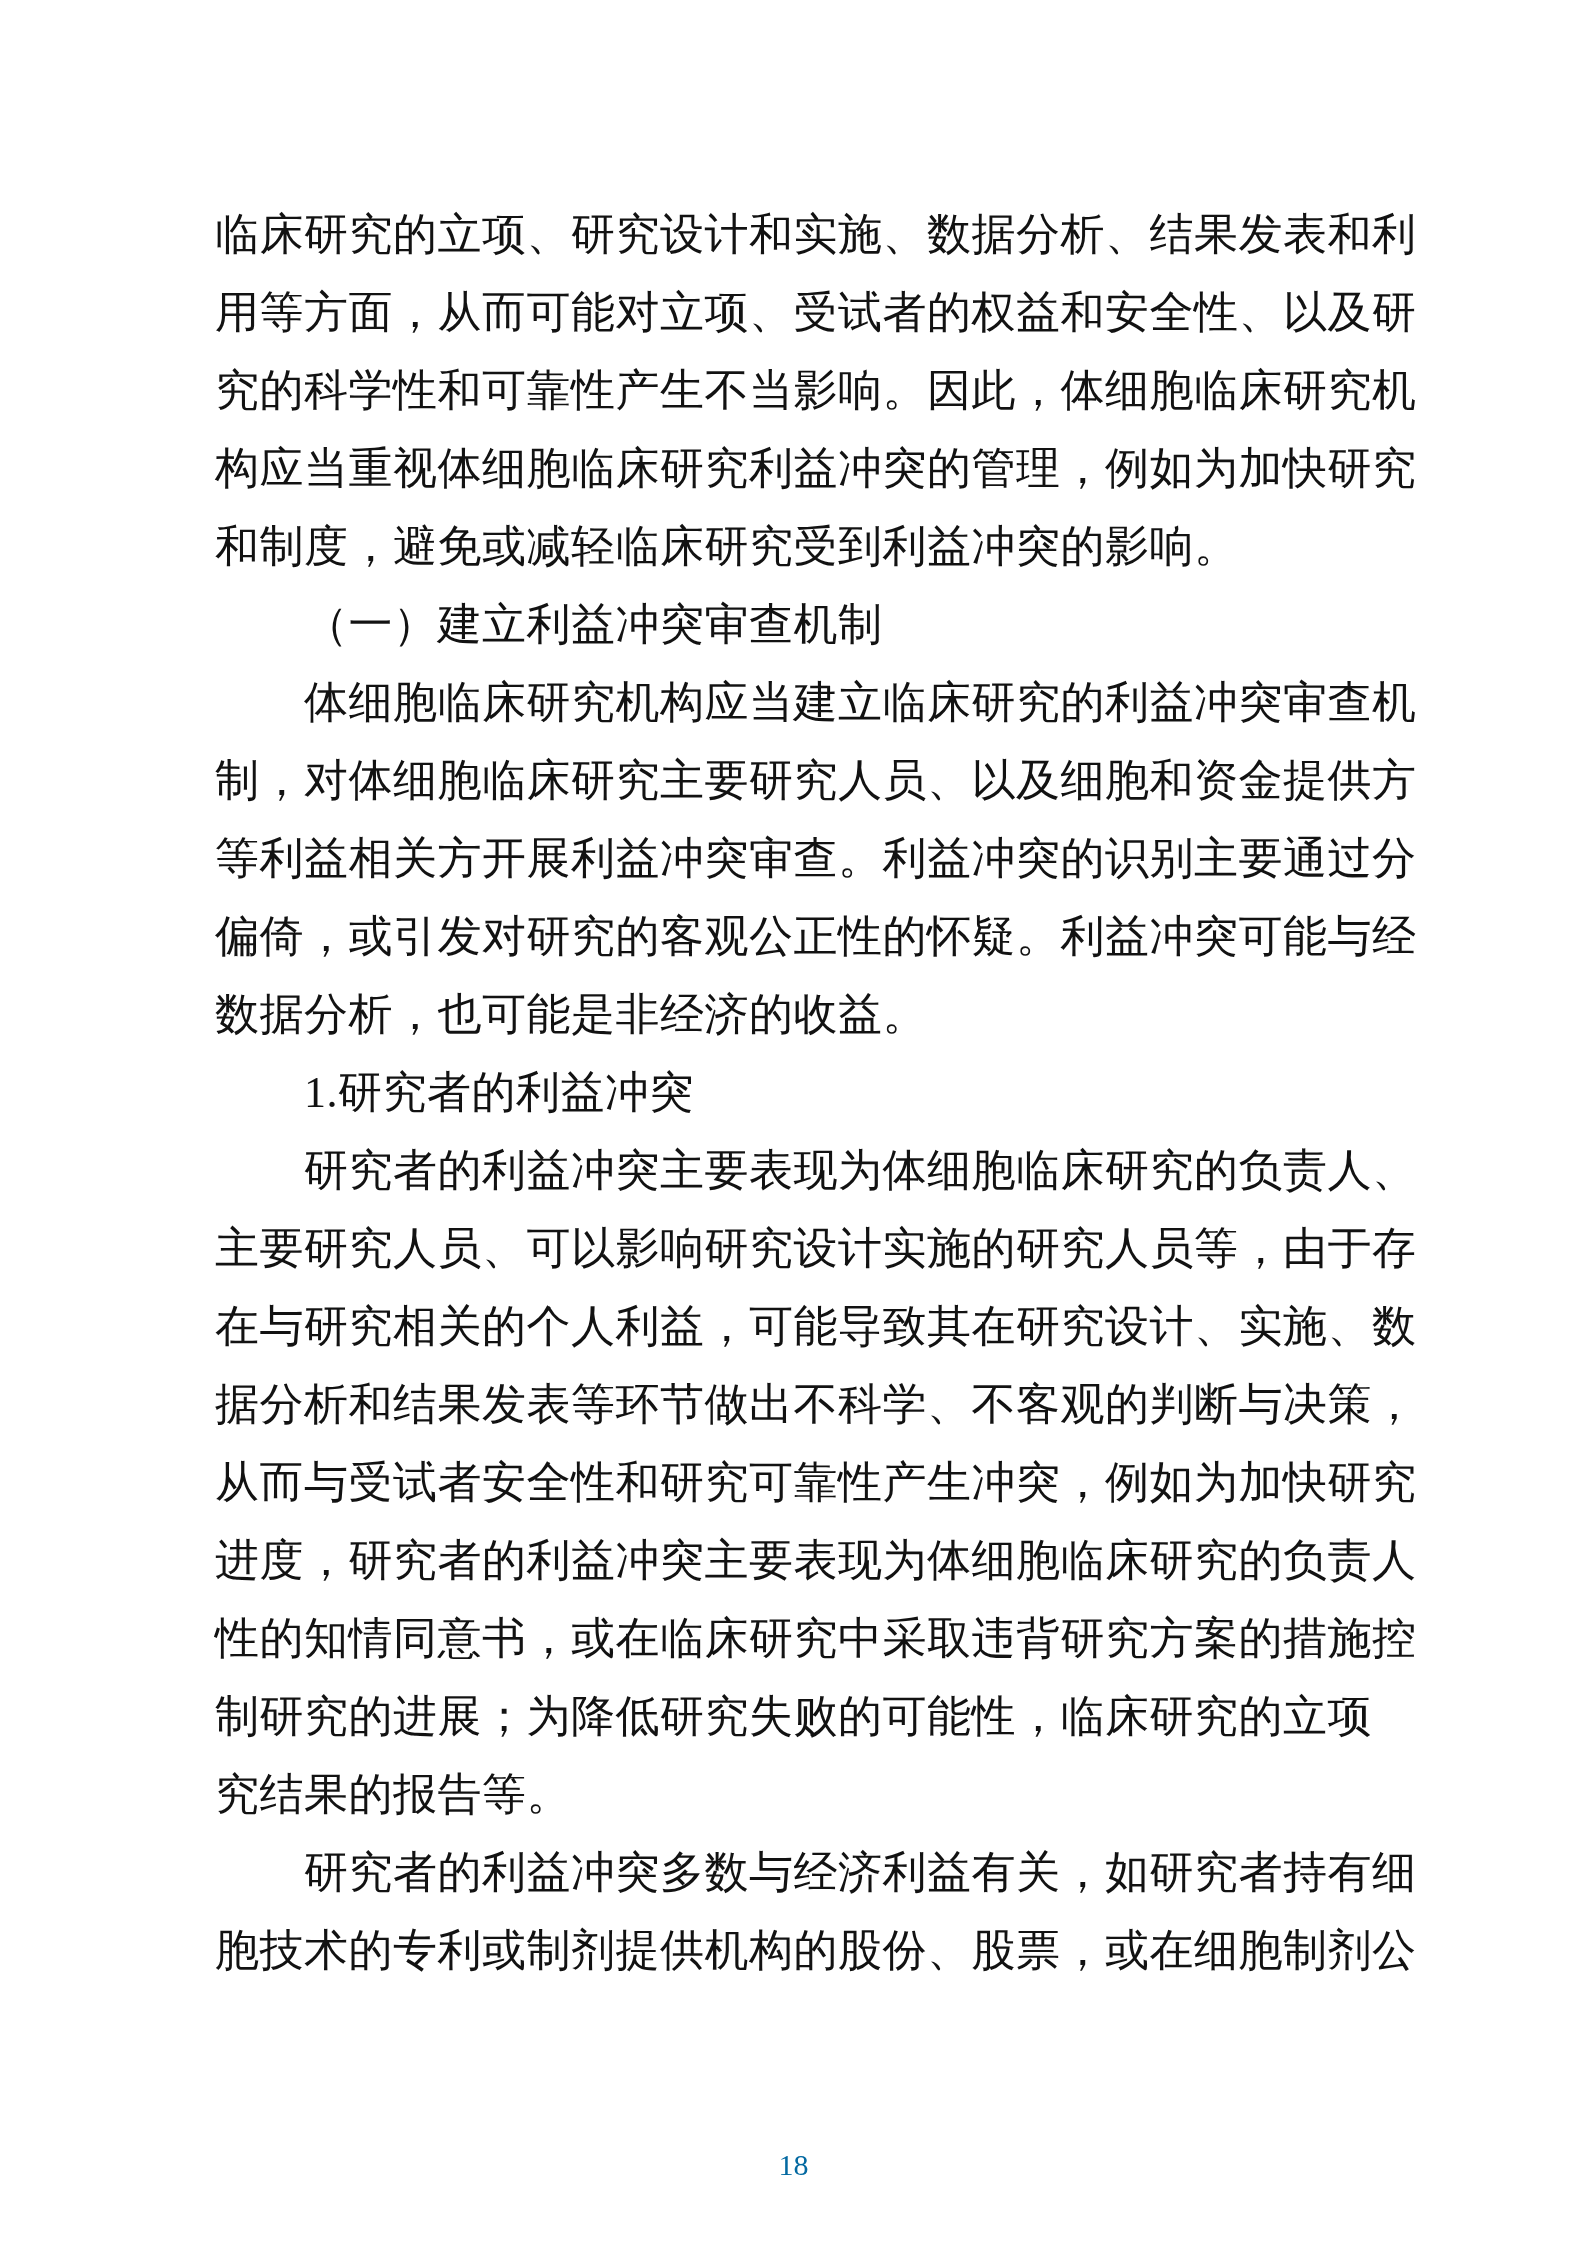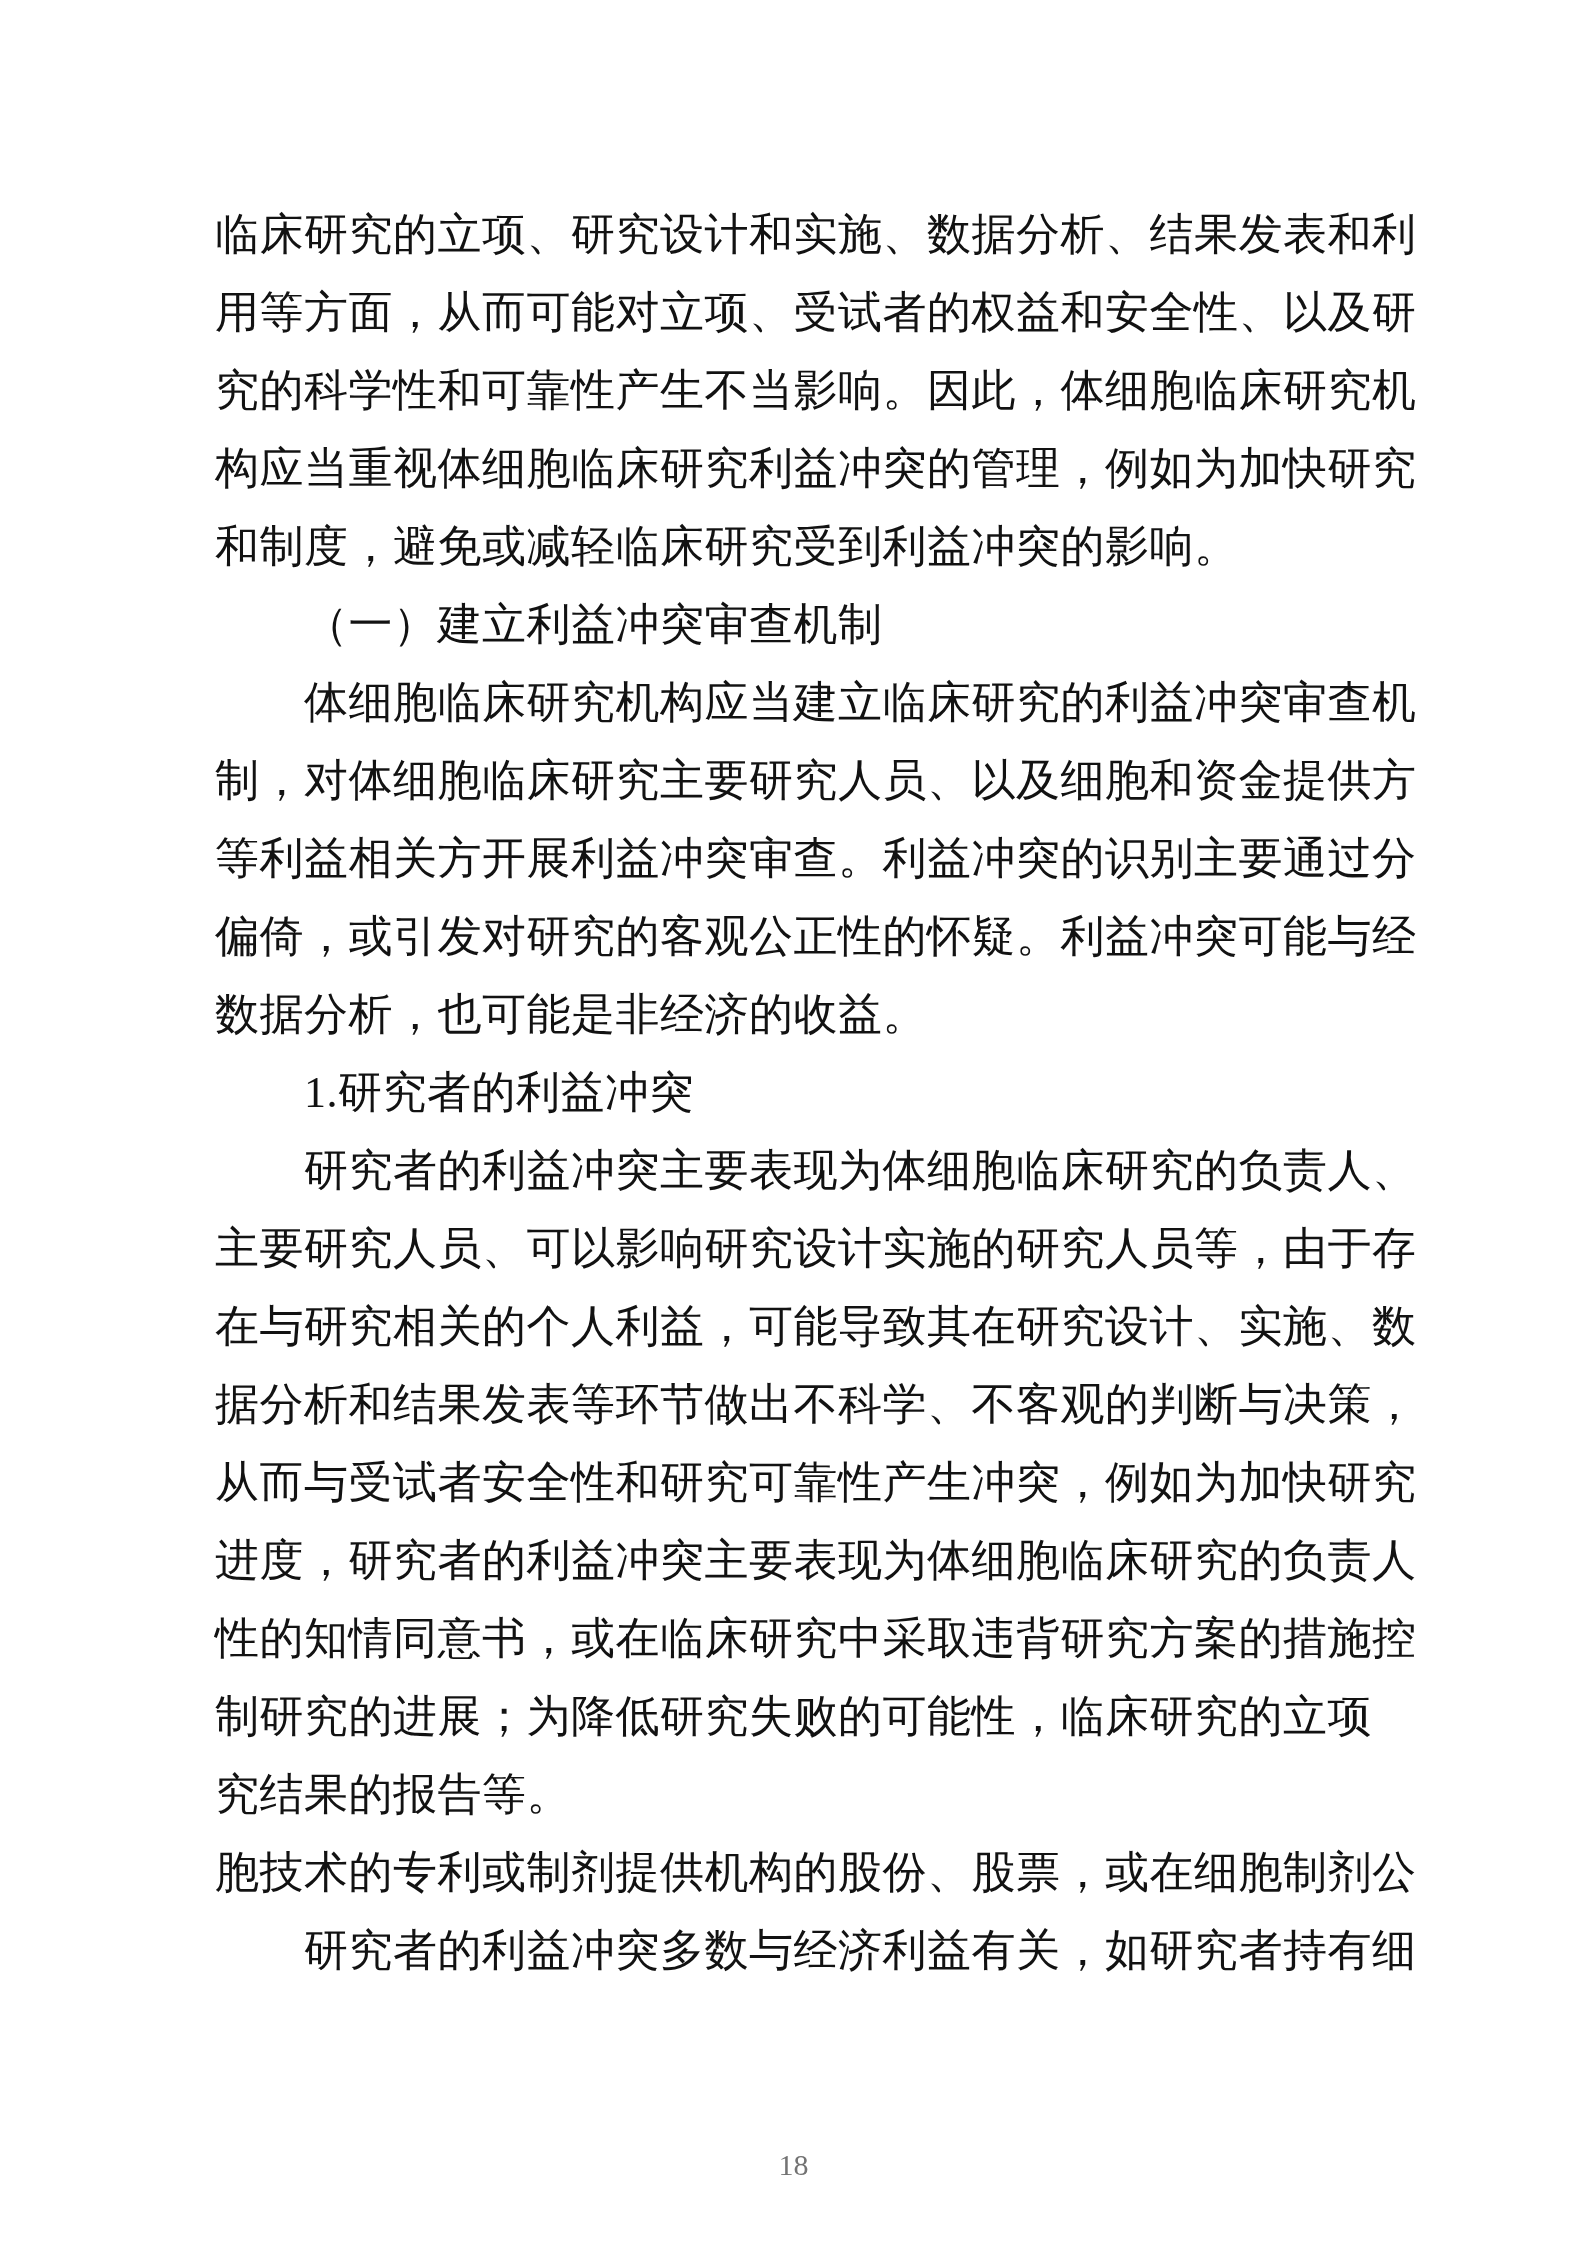--- a/index.html
+++ b/index.html
@@ -37,21 +37,21 @@
     font-weight: 400; 
   }
   .page-number {
     position: absolute;
     top: 2148px;
     left: 0;
     width: 100%;
     text-align: center;
     font-size: 30px;
     line-height: 34px;
-    color: #737373;
+    color: #0369a1;
     font-family: "Liberation Serif", "DejaVu Serif", serif;
   }
 </style>
 </head>
 <body>
 
 <div class="page">
   <div class="text-block">
       <div class="line">临床研究的立项、研究设计和实施、数据分析、结果发表和利</div>
       <div class="line">用等方面，从而可能对立项、受试者的权益和安全性、以及研</div>
@@ -67,17 +67,17 @@
       <div class="line indent">1.研究者的利益冲突</div>
       <div class="line indent">研究者的利益冲突主要表现为体细胞临床研究的负责人、</div>
       <div class="line">主要研究人员、可以影响研究设计实施的研究人员等，由于存</div>
       <div class="line">在与研究相关的个人利益，可能导致其在研究设计、实施、数</div>
       <div class="line">据分析和结果发表等环节做出不科学、不客观的判断与决策，</div>
       <div class="line">从而与受试者安全性和研究可靠性产生冲突，例如为加快研究</div>
       <div class="line">进度，研究者的利益冲突主要表现为体细胞临床研究的负责人</div>
       <div class="line">性的知情同意书，或在临床研究中采取违背研究方案的措施控</div>
       <div class="line">制研究的进展；为降低研究失败的可能性，临床研究的立项</div>
       <div class="line">究结果的报告等。</div>
+      <div class="line indent">研究者的利益冲突多数与经济利益有关，如研究者持有细</div>
       <div class="line">胞技术的专利或制剂提供机构的股份、股票，或在细胞制剂公</div>
-      <div class="line indent">研究者的利益冲突多数与经济利益有关，如研究者持有细</div>
     </div>
   <div class="page-number">18</div>
 </div>
 
 </body></html>

